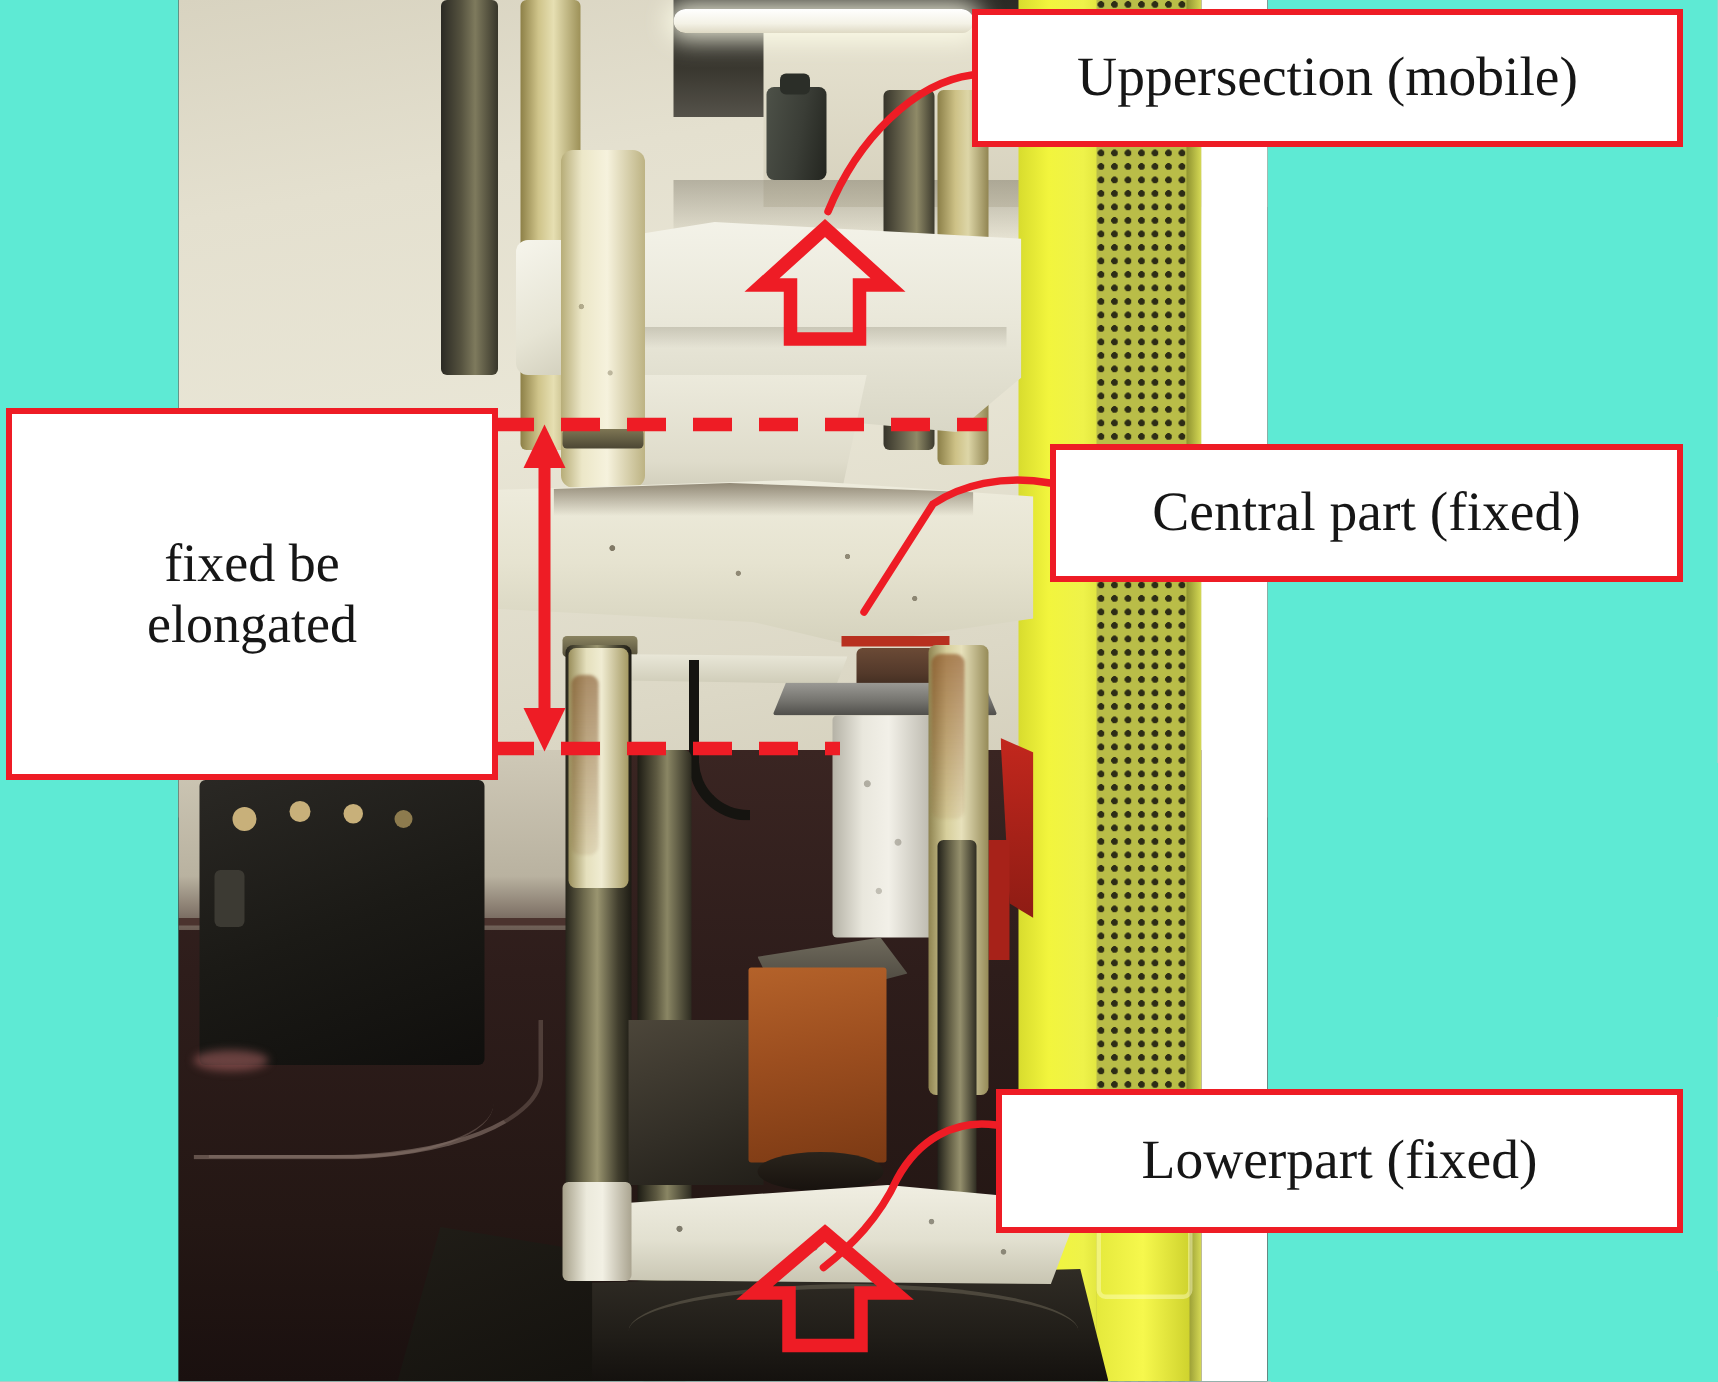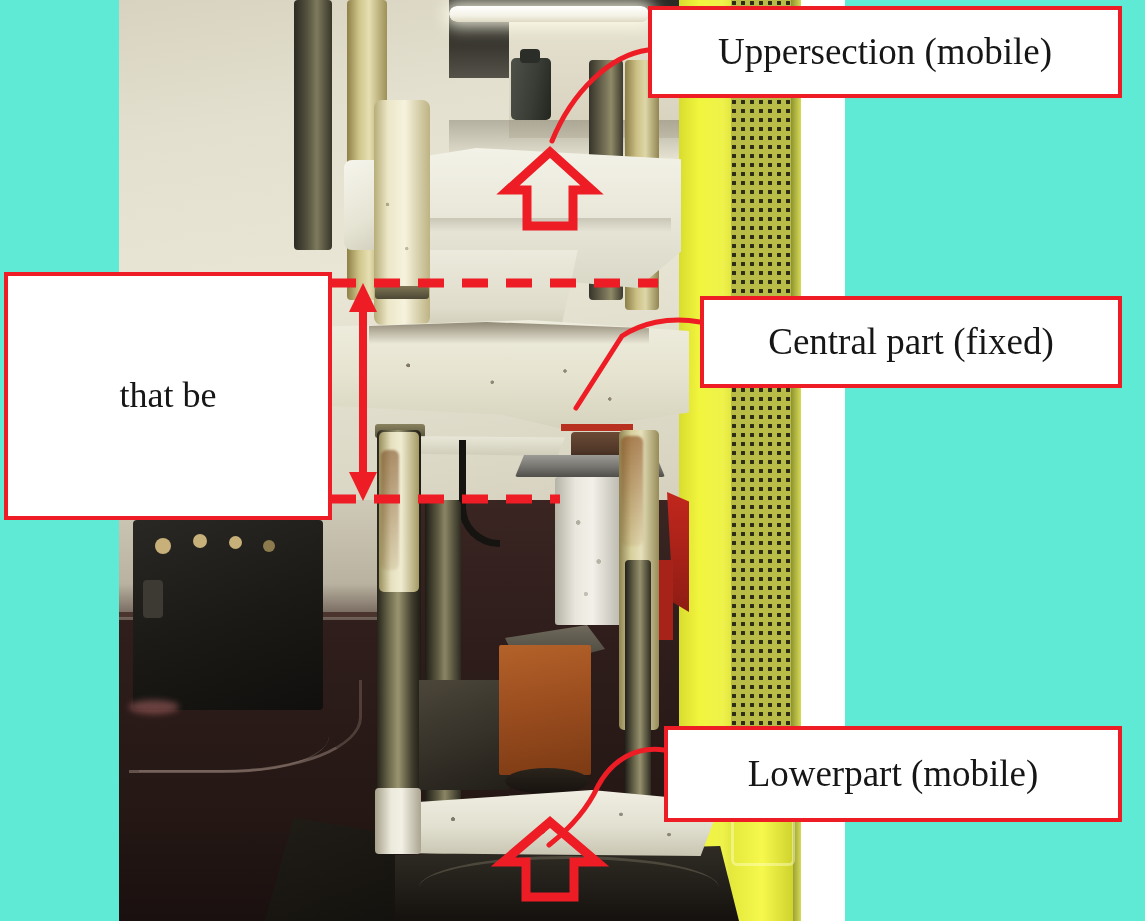--- a/index.html
+++ b/index.html
@@ -302,24 +302,25 @@
     <path d="M 648,50 C 610,55 572,92 552,141" fill="none" stroke="#ee1c25" stroke-width="5" stroke-linecap="round"></path>
     <path d="M 700,322 C 668,316 640,324 622,336 L 576,408" fill="none" stroke="#ee1c25" stroke-width="5" stroke-linecap="round"></path>
     <path d="M 664,750 C 636,746 612,760 598,786 C 586,812 568,830 549,845" fill="none" stroke="#ee1c25" stroke-width="5" stroke-linecap="round"></path>
   </svg>
 
   <div class="label-box" id="lbl-upper">
     <span>Uppersection (mobile)</span>
   </div>
 
   <div class="label-box" id="lbl-splint">
-    <span>that be</span>
+    <span>fixed be</span>
+    <span>elongated</span>
   </div>
 
   <div class="label-box" id="lbl-central">
     <span>Central part (fixed)</span>
   </div>
 
   <div class="label-box" id="lbl-lower">
-    <span>Lowerpart (mobile)</span>
+    <span>Lowerpart (fixed)</span>
   </div>
 
 </div>
 
 </body></html>

